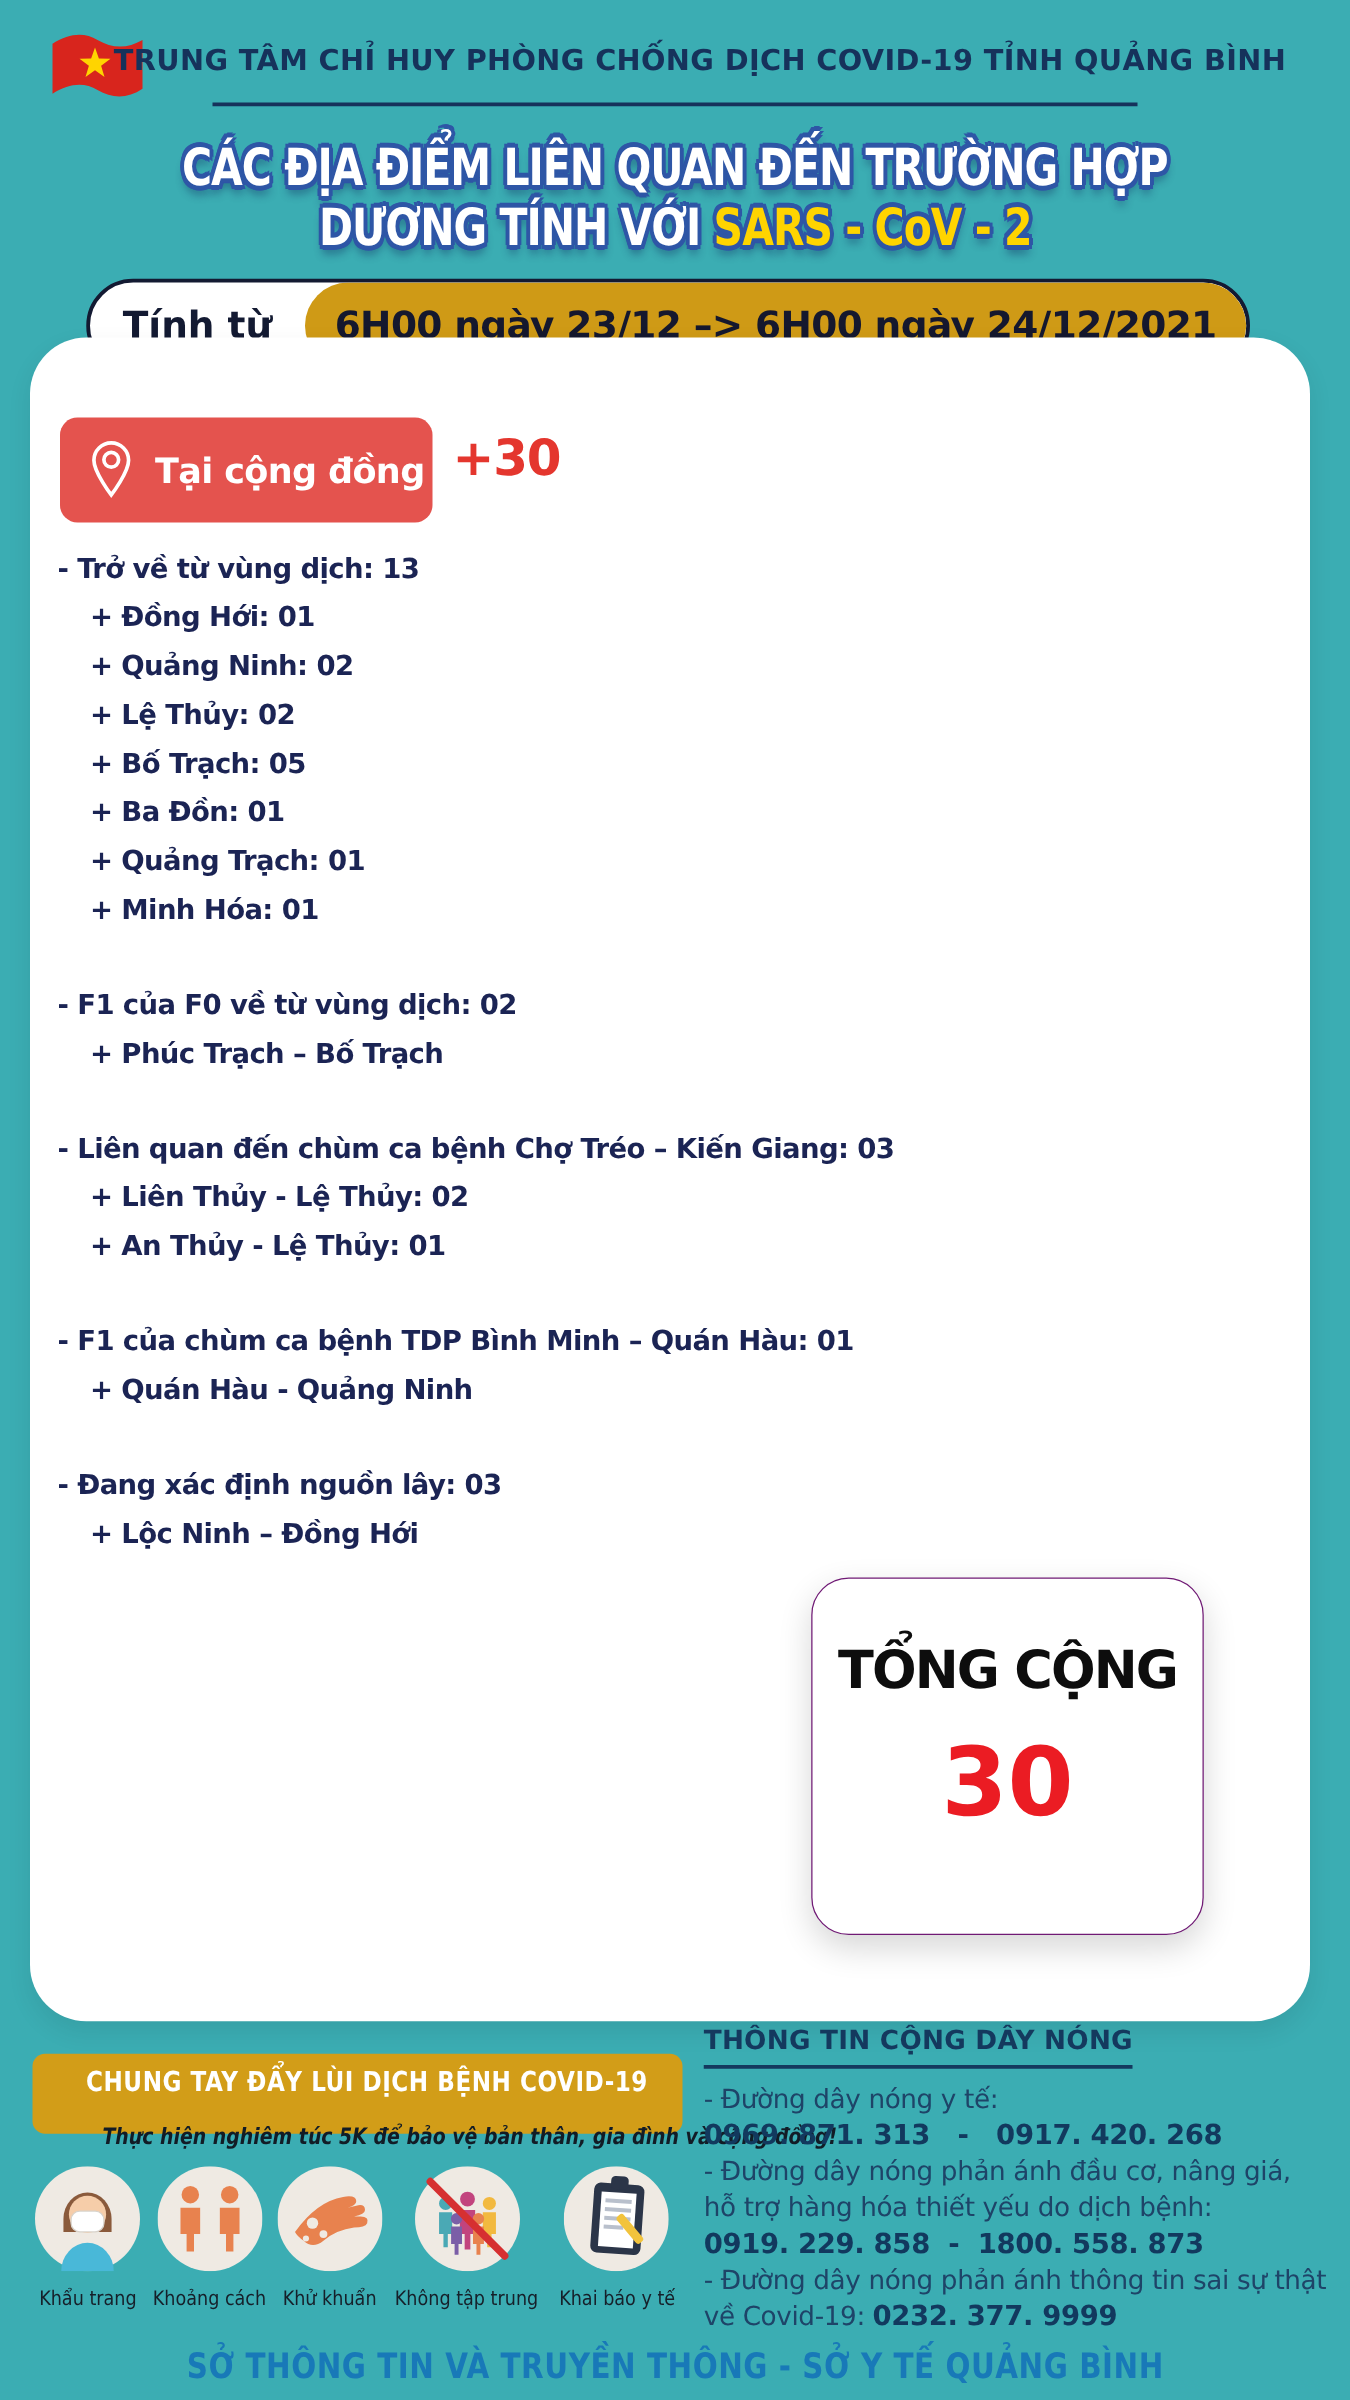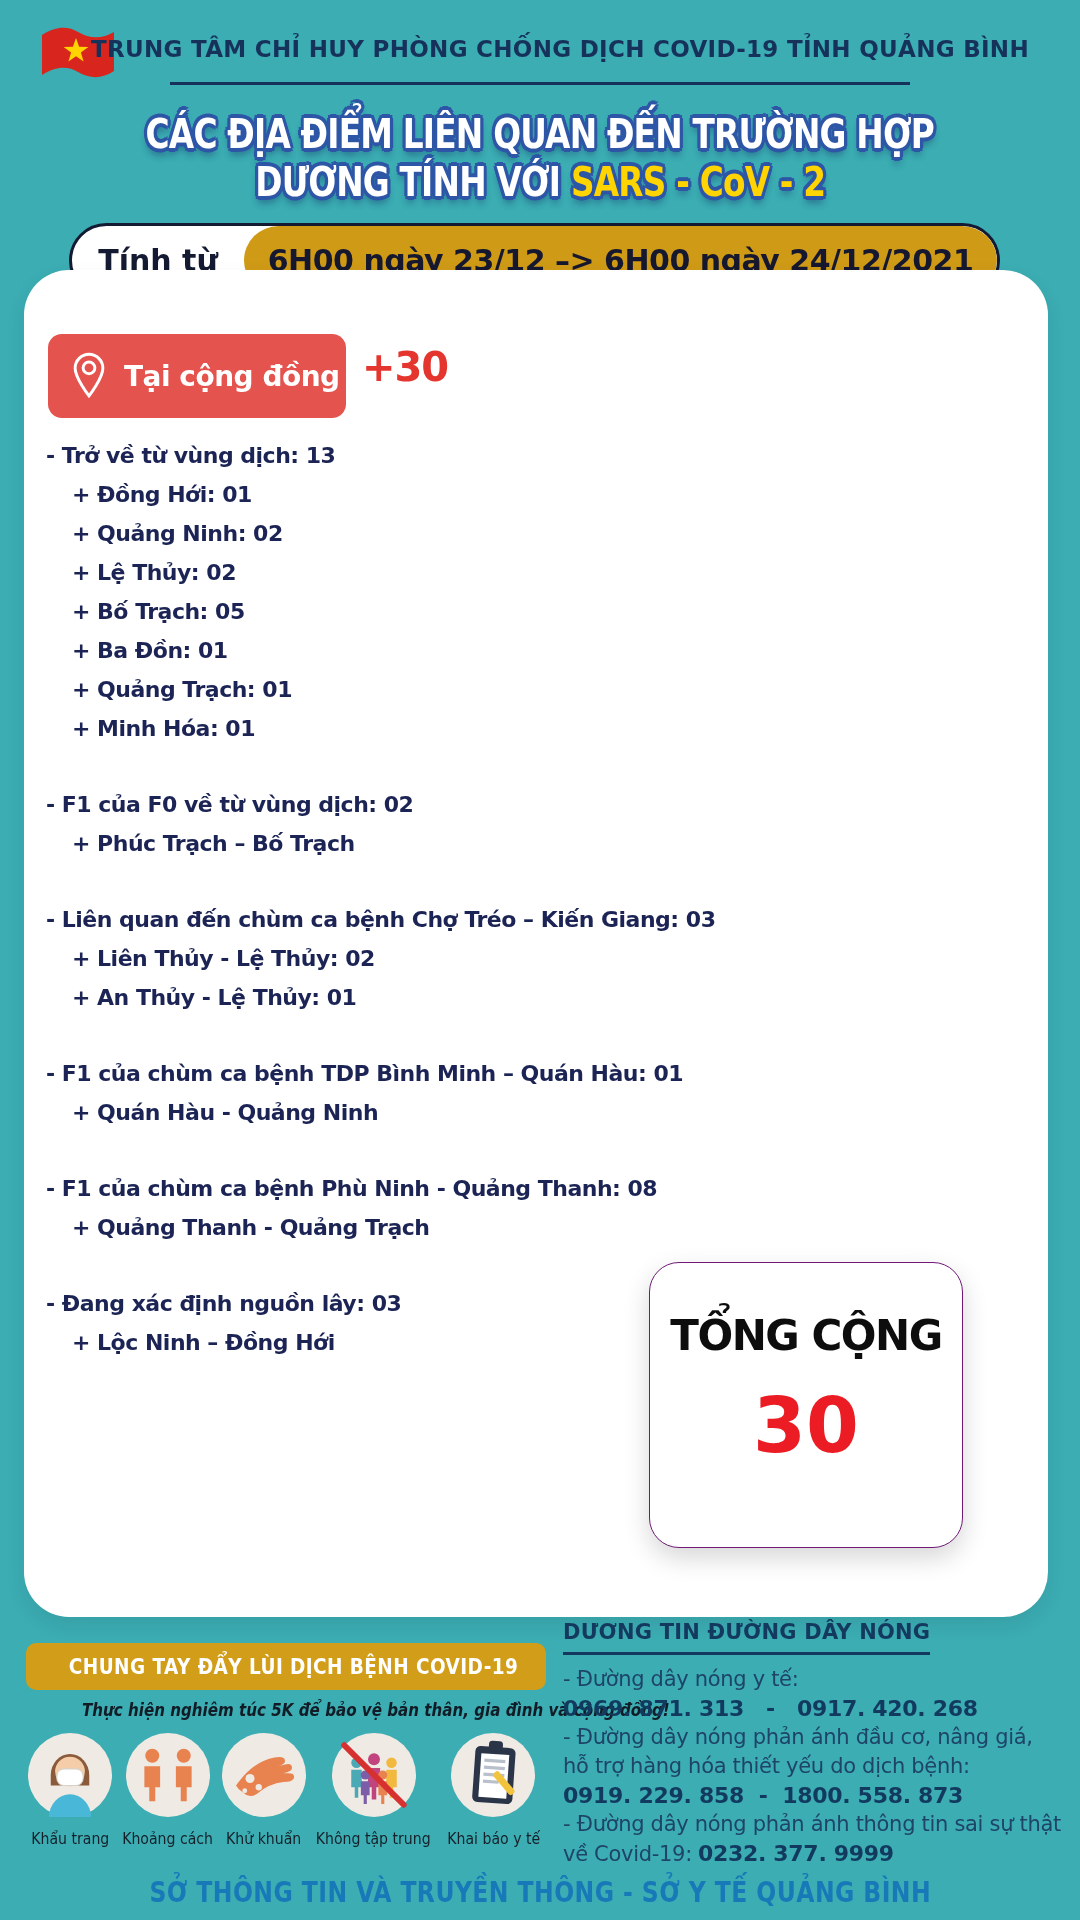--- a/index.html
+++ b/index.html
@@ -48,21 +48,21 @@
   .case-item{padding-left:26px;white-space:nowrap;}
   .case-heading{white-space:nowrap;}
 
   
   .total-card{left:649px;top:1262px;width:312px;height:284px;background:#fff;border-radius:30px;
               border:1px solid #701a75;box-shadow:0 10px 26px rgba(0,0,0,.16);text-align:center;}
   .total-label{position:absolute;top:48px;left:0;width:100%;font-size:42px;font-weight:bold;color:#0D0D0D;letter-spacing:-1.5px;}
   .total-value{position:absolute;top:118px;left:0;width:100%;font-size:76px;font-weight:bold;color:#EB1C23;}
 
   
-  .footer-banner{left:26px;top:1643px;width:520px;height:47px;background:#D29D18;border-radius:10px;
+  .footer-banner{left:26px;top:1643px;width:520px;height:64px;background:#D29D18;border-radius:10px;
                  text-align:center;line-height:47px;color:#fff;font-weight:bold;font-size:22px;white-space:nowrap;}
   .footer-banner .tspan{display:inline-block;transform:scaleX(.84);transform-origin:50% 50%;letter-spacing:.5px;}
   .slogan{left:26px;top:1699px;width:520px;text-align:center;font-style:italic;font-size:18px;color:#121C26;font-weight:bold;white-space:nowrap;}
   .slogan .tspan{display:inline-block;transform:scaleX(.84);transform-origin:50% 50%;}
   .five-k{left:26px;top:1733px;width:520px;display:flex;justify-content:space-between;}
   .five-k-item{display:flex;flex-direction:column;align-items:center;}
   .five-k-item svg{width:84px;height:84px;}
   .five-k-label{margin-top:12px;font-size:16px;color:#16202A;white-space:nowrap;transform:scaleX(.88);transform-origin:50% 0;}
 
   
@@ -128,24 +128,20 @@
   <div class="case-group">
     <div class="case-heading">- Liên quan đến chùm ca bệnh Chợ Tréo – Kiến Giang: 03</div>
     <div class="case-item">+ Liên Thủy - Lệ Thủy: 02</div>
     <div class="case-item">+ An Thủy - Lệ Thủy: 01</div>
   </div>
   <div class="case-group">
     <div class="case-heading">- F1 của chùm ca bệnh TDP Bình Minh – Quán Hàu: 01</div>
     <div class="case-item">+ Quán Hàu - Quảng Ninh</div>
   </div>
   <div class="case-group">
-    <div class="case-heading">- F1 của chùm ca bệnh Phù Ninh - Quảng Thanh: 08</div>
-    <div class="case-item">+ Quảng Thanh - Quảng Trạch</div>
-  </div>
-  <div class="case-group">
     <div class="case-heading">- Đang xác định nguồn lây: 03</div>
     <div class="case-item">+ Lộc Ninh – Đồng Hới</div>
   </div>
 </div>
 
 <div class="abs total-card">
   <div class="total-label">TỔNG CỘNG</div>
   <div class="total-value">30</div>
 </div>
 
@@ -232,21 +228,21 @@
         <rect x="18.5" y="27" width="9" height="1.8"></rect>
       </g>
       <rect x="20.5" y="4.5" width="8" height="6" rx="2" fill="#2B3548" transform="rotate(4 24 24)"></rect>
       <rect x="28" y="20" width="4" height="16" rx="1.5" fill="#F2C33C" transform="rotate(-40 31 28)"></rect>
     </svg>
     <div class="five-k-label">Khai báo y tế</div>
   </div>
 </div>
 
 <div class="abs hotline">
-  <div class="hotline-title">DƯƠNG TIN ĐƯỜNG DÂY NÓNG</div>
+  <div class="hotline-title">THÔNG TIN CỘNG DÂY NÓNG</div>
   <div class="hotline-lines">
     <div class="hl">- Đường dây nóng y tế:</div>
     <div class="hl hl-bold">0969. 871. 313   -   0917. 420. 268</div>
     <div class="hl">- Đường dây nóng phản ánh đầu cơ, nâng giá,</div>
     <div class="hl">hỗ trợ hàng hóa thiết yếu do dịch bệnh:</div>
     <div class="hl hl-bold">0919. 229. 858  -  1800. 558. 873</div>
     <div class="hl">- Đường dây nóng phản ánh thông tin sai sự thật</div>
     <div class="hl"><span>về Covid-19:</span><span class="num">0232. 377. 9999</span></div>
   </div>
 </div>

